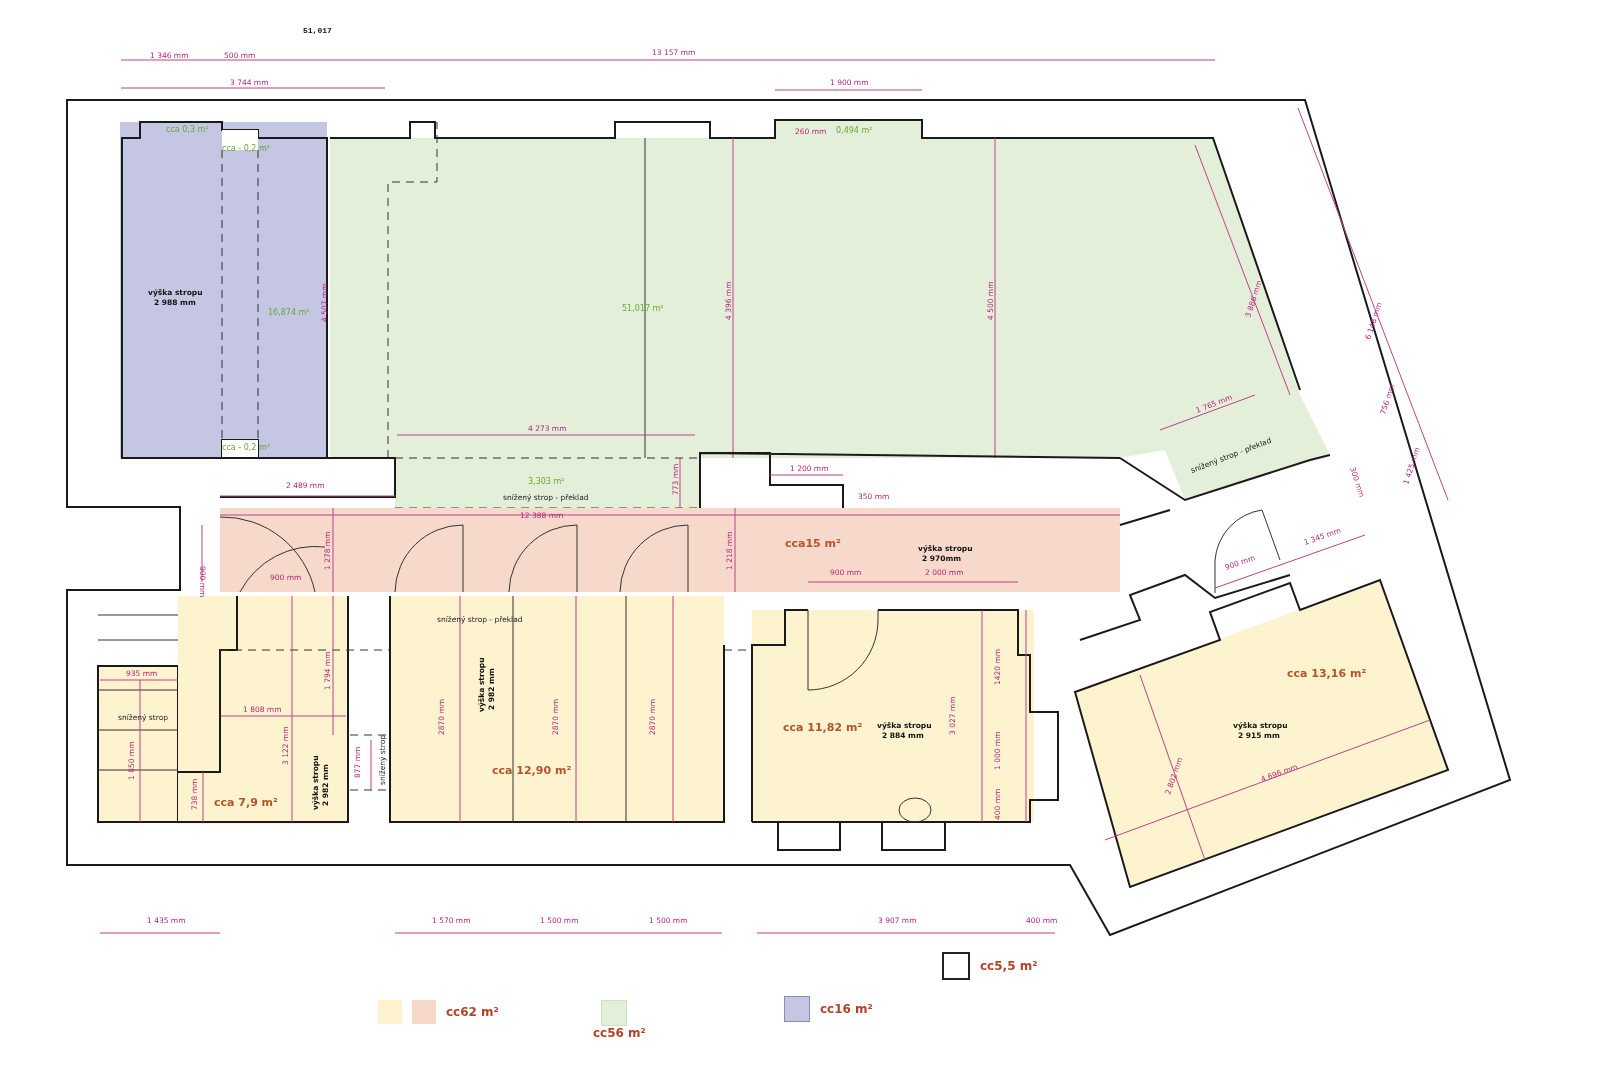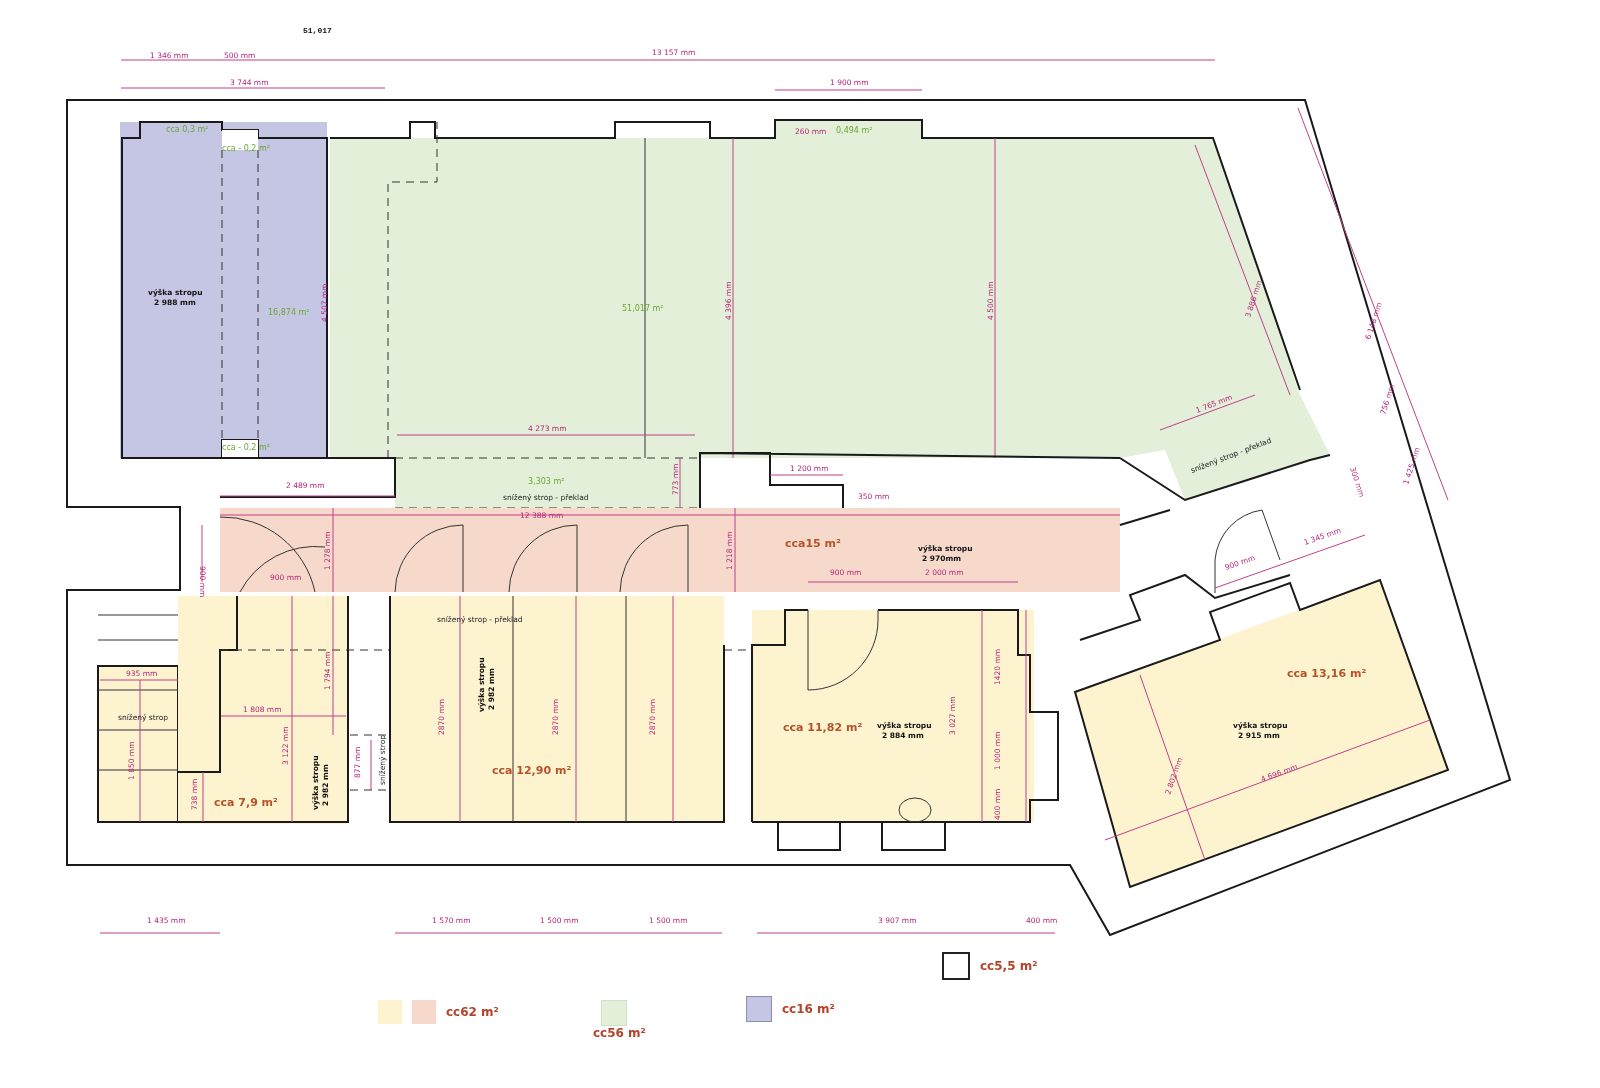--- a/index.html
+++ b/index.html
@@ -213,20 +213,20 @@
 
 <div class="legend" style="left:378px;">
   <span class="swatch" style="background:#fdf3cf;"></span>
   <span class="swatch" style="background:#f7d9cb;"></span>
   <span class="legend-text">cc62 m²</span>
 </div>
 <div class="legend" style="left:593px;flex-direction:column;">
   <span class="swatch" style="background:#e3efd9;border:1px solid #cfe0c4;"></span>
   <span class="legend-text">cc56 m²</span>
 </div>
-<div class="legend" style="left:746px;top:996px;text-align:right;">
+<div class="legend" style="left:784px;top:996px;text-align:right;">
   <span class="swatch" style="background:#c5c6e4;border:1px solid #8a8cb8;"></span>
   <span class="legend-text">cc16 m²</span>
 </div>
 <div class="legend" style="left:942px;top:952px;">
   <span class="swatch" style="background:#fff;border:2px solid #222;"></span>
   <span class="legend-text">cc5,5 m²</span>
 </div>
 
 </body></html>

